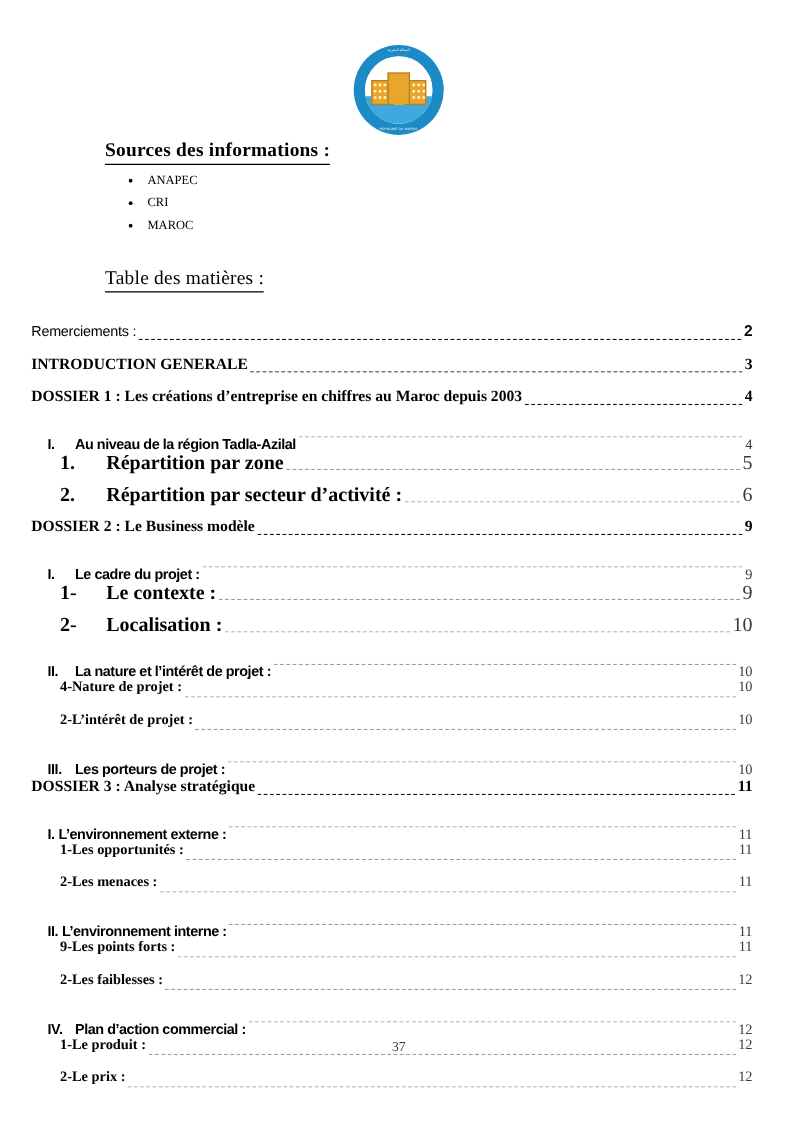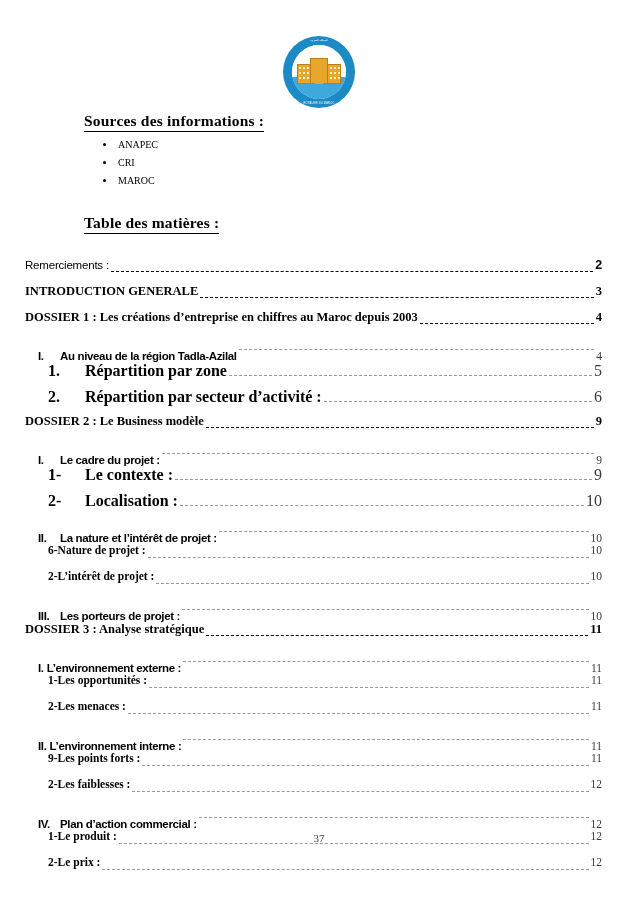--- a/index.html
+++ b/index.html
@@ -112,21 +112,21 @@
     letter-spacing: .2px;
     border-bottom: 1.6px solid #000;
     padding-bottom: 1px;
     line-height: 1.15;
   }
   .h-table {
     position: absolute;
     left: 84px;
     top: 214px;
     font-size: 15.5px;
-    font-weight: bold;
+    font-weight: normal;
     letter-spacing: .2px;
     border-bottom: 1.6px solid #000;
     padding-bottom: 1px;
     line-height: 1.15;
   }
 
   
   .bullets {
     position: absolute;
     left: 100px;
@@ -377,21 +377,21 @@
         <span class="toc-label"><span class="toc-num">2-</span><span>Localisation :</span></span>
         <span class="toc-leader"></span>
         <span class="toc-page">10</span>
       </div>
       <div class="toc-row lvl-1">
         <span class="toc-label"><span class="toc-num">II.</span><span>La nature et l’intérêt de projet :</span></span>
         <span class="toc-leader"></span>
         <span class="toc-page">10</span>
       </div>
       <div class="toc-row lvl-2b">
-        <span class="toc-label"><span>6-Nature de projet :</span></span>
+        <span class="toc-label"><span>4-Nature de projet :</span></span>
         <span class="toc-leader"></span>
         <span class="toc-page">10</span>
       </div>
       <div class="toc-row lvl-2b">
         <span class="toc-label"><span>2-L’intérêt de projet :</span></span>
         <span class="toc-leader"></span>
         <span class="toc-page">10</span>
       </div>
       <div class="toc-row lvl-1">
         <span class="toc-label"><span class="toc-num">III.</span><span>Les porteurs de projet :</span></span>

